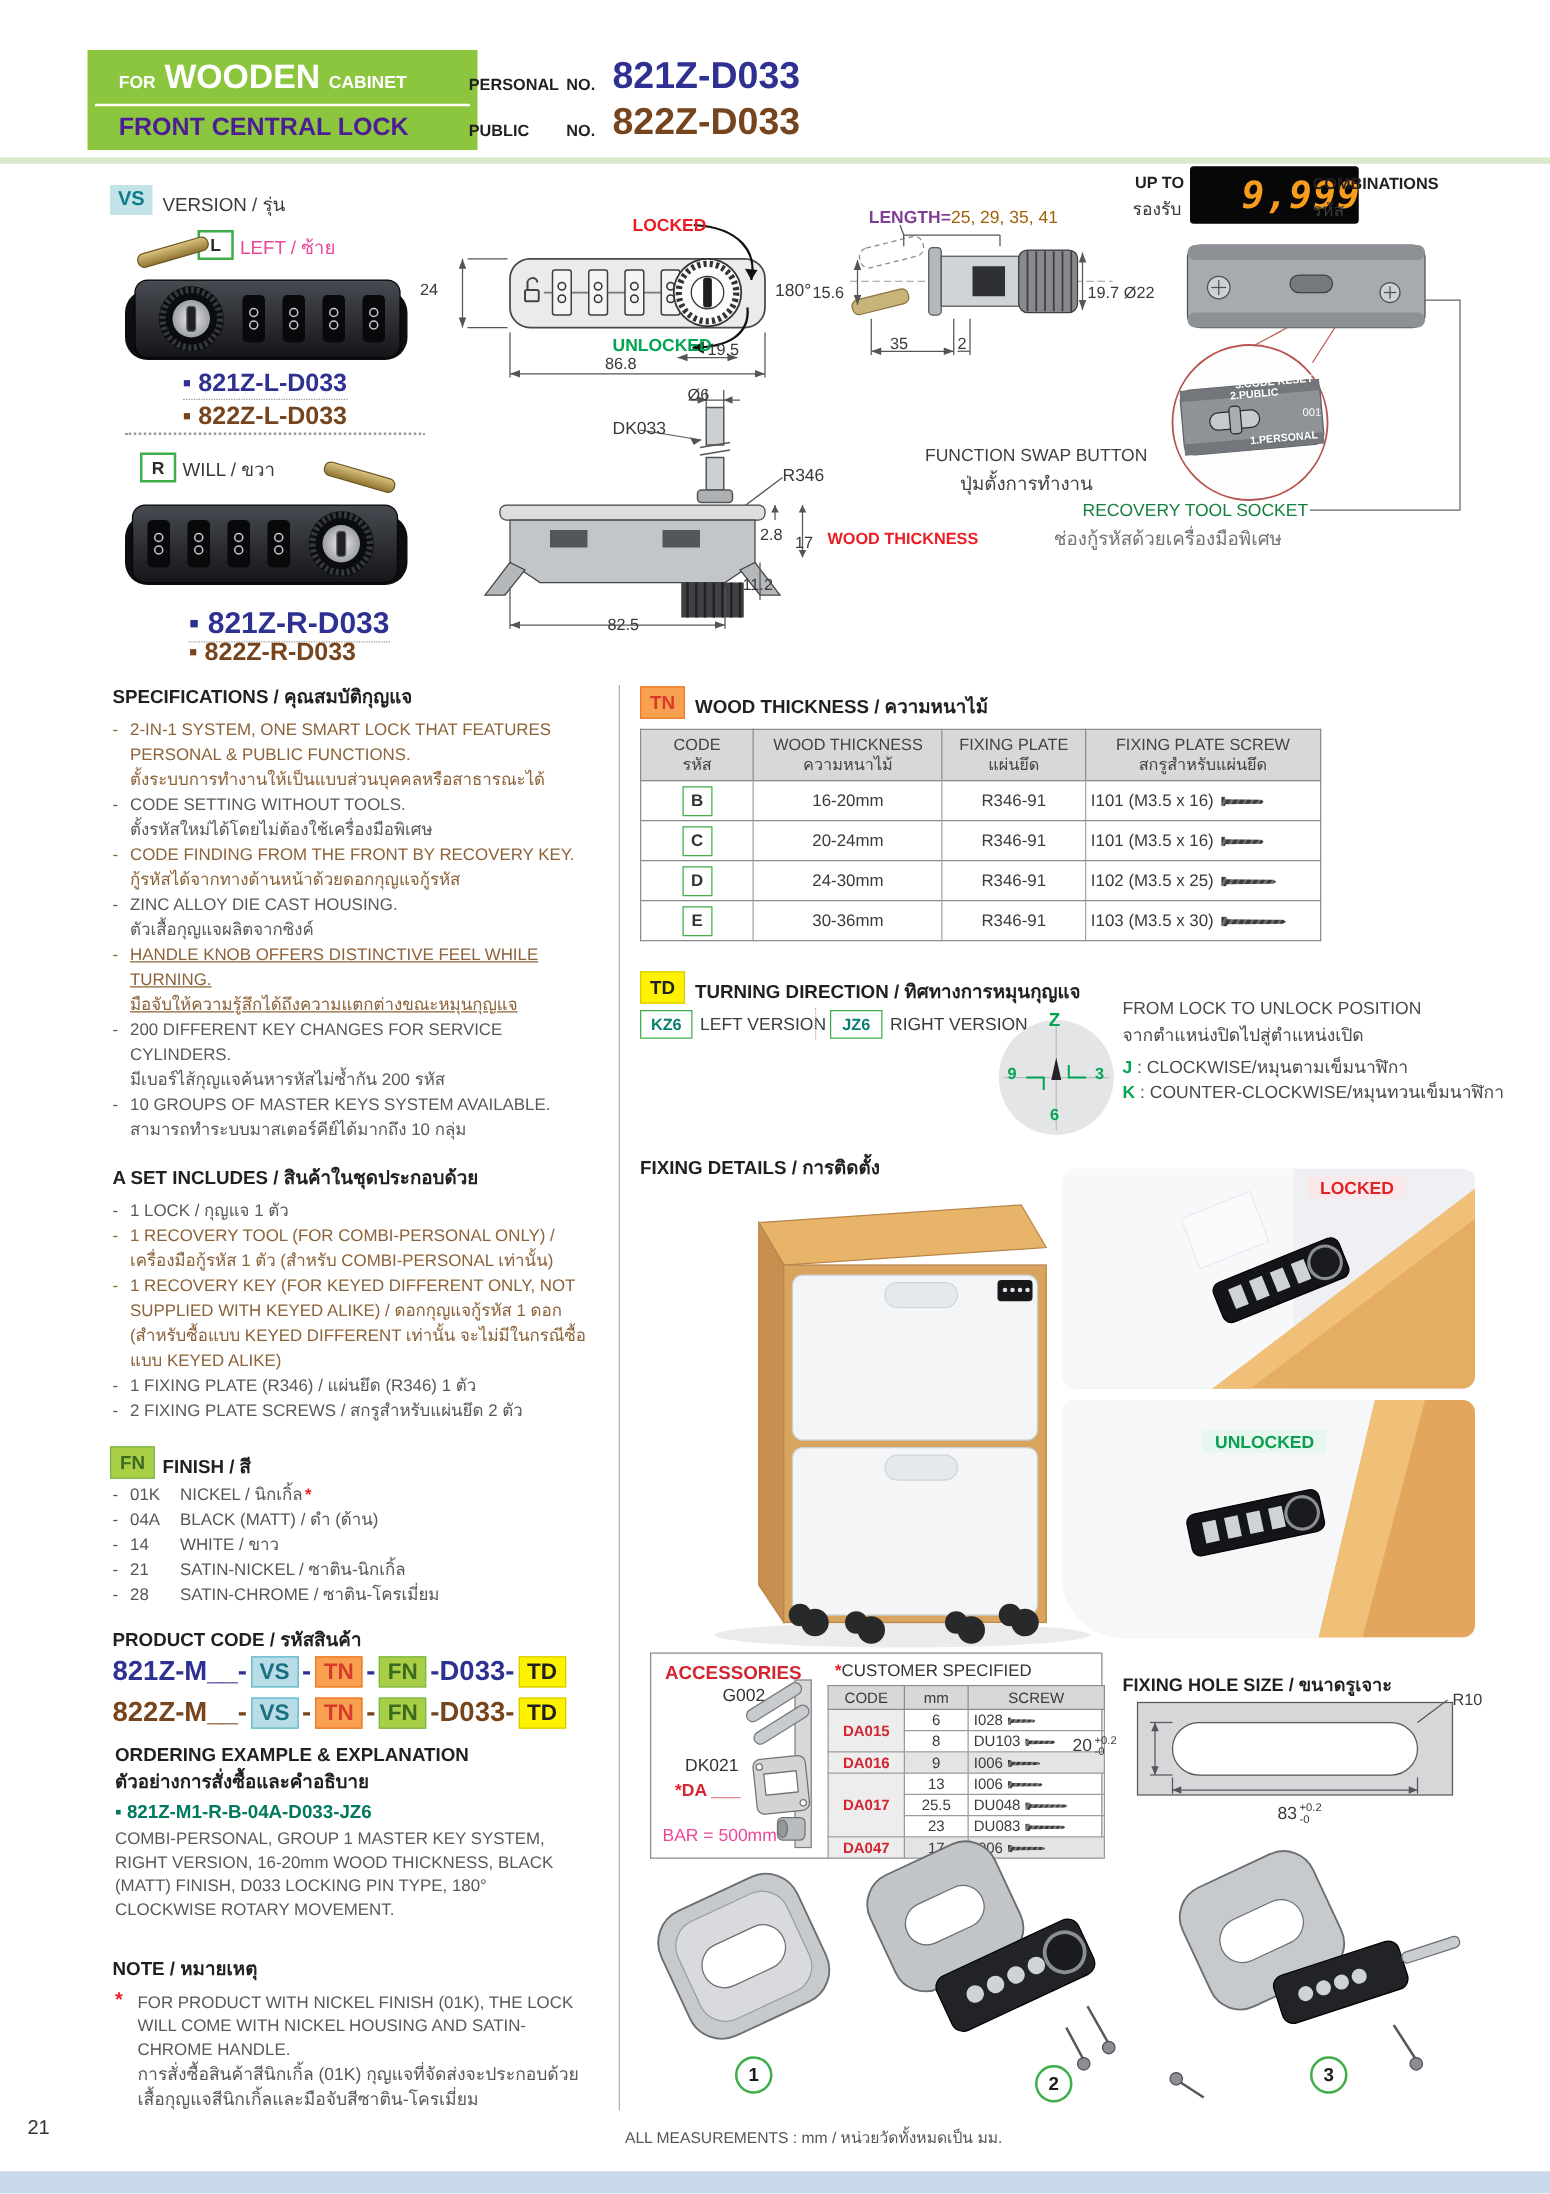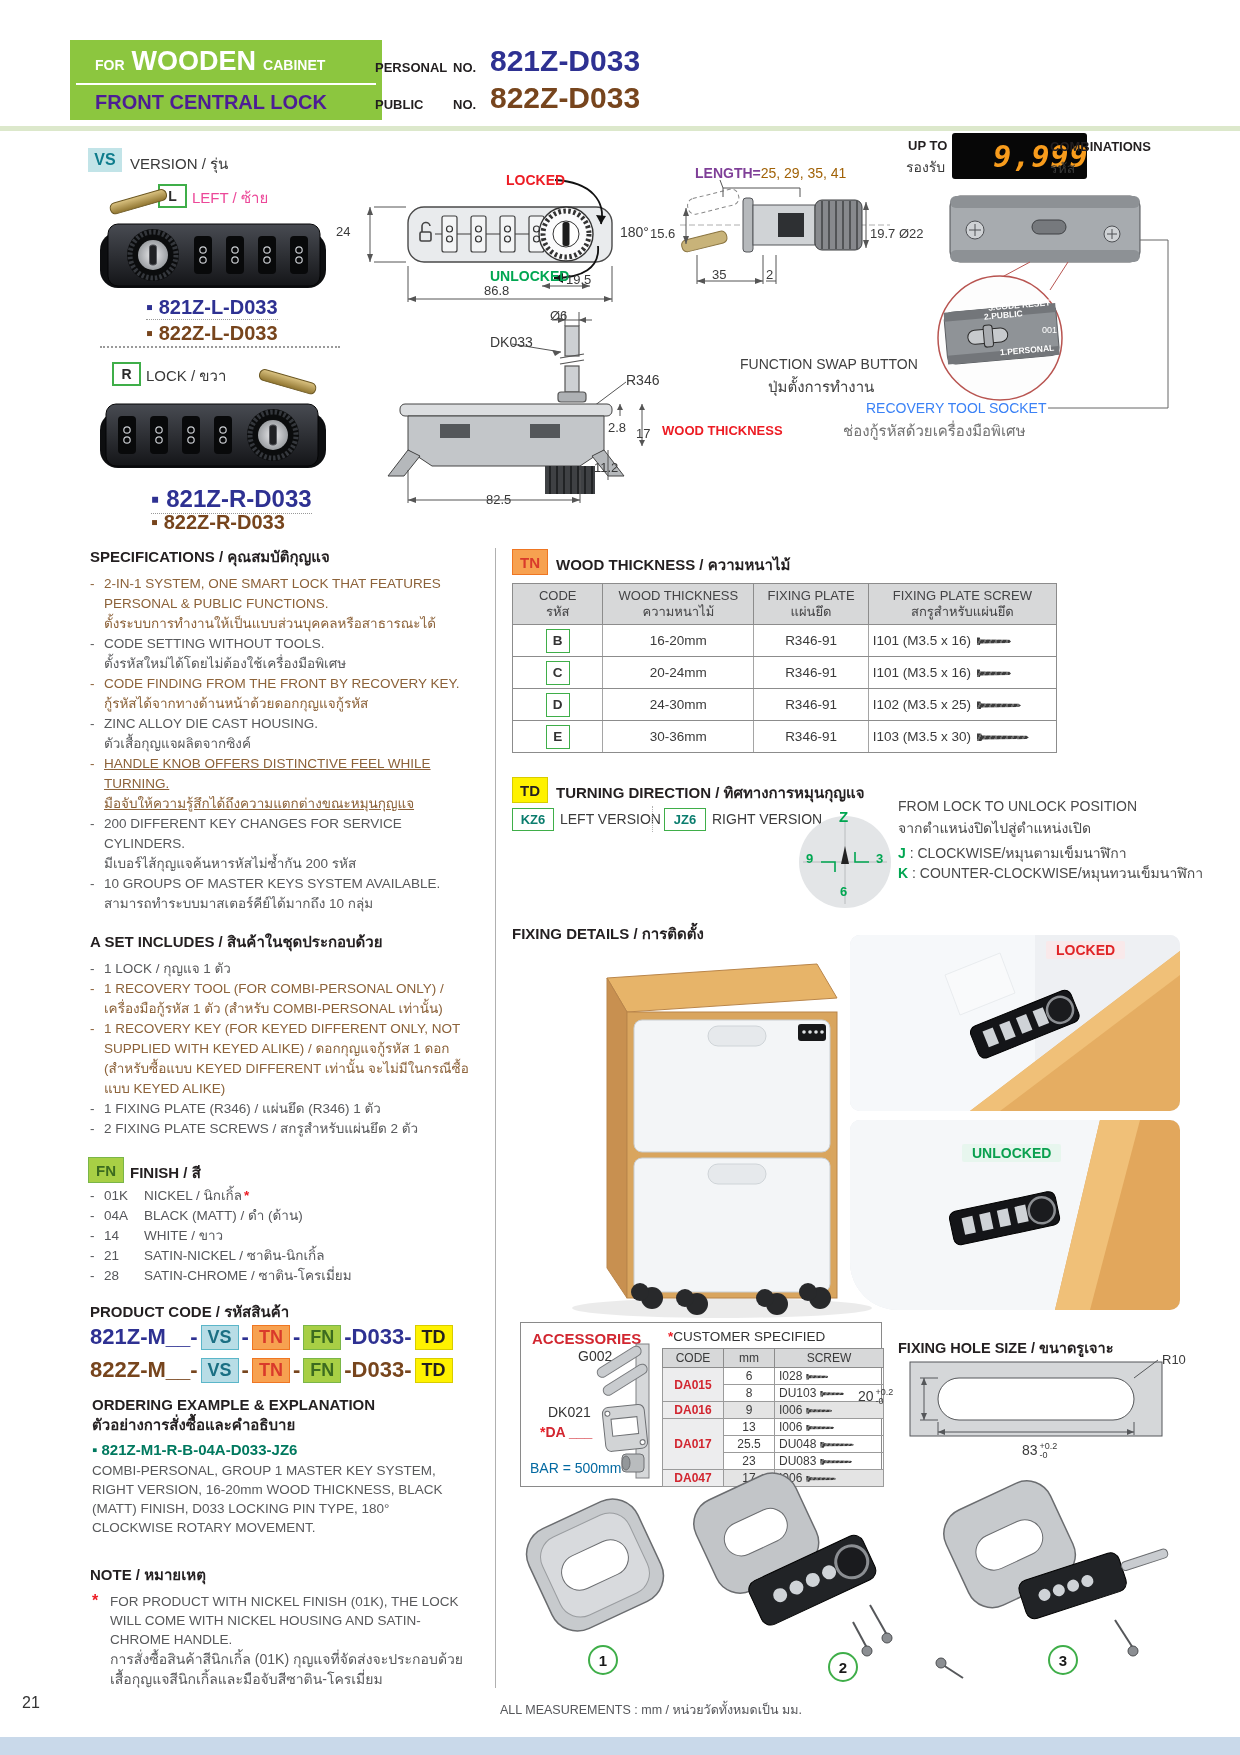--- a/index.html
+++ b/index.html
@@ -133,21 +133,21 @@
         <circle cx="201" cy="62" r="3.2"></circle>
     </g>
   </svg>
 
   <div class="t b c-blue" style="left:146px;top:296px;font-size:20px;border-bottom:1px dotted #999;">▪ <span>821Z-L-D033</span></div>
   <div class="t b c-brown" style="left:146px;top:322px;font-size:20px;">▪ <span>822Z-L-D033</span></div>
 
   <div class="dotline" style="left:100px;top:346px;width:240px;"></div>
 
   <div class="badge lr-badge" style="left:112px;top:362px;width:25px;height:20px;">R</div>
-  <div class="t" style="left:146px;top:364px;font-size:15px;color:#3a3a3a;">LOCK / ขวา</div>
+  <div class="t" style="left:146px;top:364px;font-size:15px;color:#3a3a3a;">WILL / ขวา</div>
 
   <svg style="left:98px;top:378px;" width="230" height="96" viewBox="0 0 230 96">
     <g transform="translate(230,0) scale(-1,1)">
       <rect x="14" y="6" width="58" height="11" rx="5" fill="url(#brassG)" stroke="#6b5722" transform="rotate(-16 14 17)"></rect>
       <rect x="2" y="34" width="226" height="56" rx="18" fill="#0d0e10"></rect>
       <rect x="10" y="26" width="212" height="62" rx="10" fill="url(#faceG)" stroke="#050506"></rect>
       <circle cx="55" cy="57" r="26" fill="#0b0c0d"></circle>
       <circle cx="55" cy="57" r="23" fill="none" stroke="#34373c" stroke-width="5" stroke-dasharray="2.5 2"></circle>
       <circle cx="55" cy="57" r="15" fill="url(#knobG)"></circle>
       <rect x="51.5" y="47" width="7" height="20" rx="2.5" fill="#202124" stroke="#57595e"></rect>
@@ -328,21 +328,21 @@
       <rect x="28" y="138" width="40" height="14" rx="7" fill="#c7cacd" stroke="#2b2b2b"></rect>
       <rect x="44" y="134" width="9" height="22" rx="3" fill="#a9acb0" stroke="#2b2b2b"></rect>
     </g>
   </svg>
   <div class="t b" style="left:988px;top:300px;font-size:8.5px;color:#fff;transform:rotate(-5deg);">3.CODE RESET</div>
   <div class="t b" style="left:984px;top:310px;font-size:8.5px;color:#fff;transform:rotate(-5deg);">2.PUBLIC</div>
   <div class="t" style="left:1042px;top:325px;font-size:9px;color:#fff;">001</div>
   <div class="t b" style="left:1000px;top:345px;font-size:8.5px;color:#fff;transform:rotate(-5deg);">1.PERSONAL</div>
   <div class="t" style="left:740px;top:356px;font-size:14px;color:#3f3f3f;">FUNCTION SWAP BUTTON</div>
   <div class="t" style="left:768px;top:375px;font-size:15px;color:#3f3f3f;">ปุ่มตั้งการทำงาน</div>
-  <div class="t" style="left:866px;top:400px;font-size:14px;color:#3b82f6;">RECOVERY TOOL SOCKET</div>
+  <div class="t" style="left:866px;top:400px;font-size:14px;color:#15803d;">RECOVERY TOOL SOCKET</div>
   <div class="t" style="left:843px;top:419px;font-size:15px;color:#737373;">ช่องกู้รหัสด้วยเครื่องมือพิเศษ</div>
 
   <svg style="left:380px;top:300px;" width="380" height="210" viewBox="0 0 380 210">
 
     <g stroke="#555" stroke-width="1.2">
       <rect x="185" y="26" width="14" height="30" fill="#cdd0d3"></rect>
       <line x1="180" y1="58" x2="204" y2="54"></line>
         <line x1="180" y1="64" x2="204" y2="60"></line>
       <rect x="185" y="66" width="14" height="26" fill="#cdd0d3"></rect>
       <rect x="178" y="92" width="28" height="10" rx="3" fill="#aeb1b4"></rect>
@@ -655,21 +655,21 @@
       </g>
     </svg>
     <div class="plabel" style="left:112px;top:24px;color:#0aa04f;background:rgba(230,245,236,0.9);">UNLOCKED</div>
   </div>
 
   <div style="position:absolute;left:520px;top:1322px;width:360px;height:163px;border:1px solid #8a8a8a;background:#fff;"></div>
   <div class="t b c-acc" style="left:532px;top:1330px;font-size:15px;">ACCESSORIES</div>
   <div class="t" style="left:578px;top:1348px;font-size:14px;color:#333;">G002</div>
   <div class="t" style="left:548px;top:1404px;font-size:14px;color:#333;">DK021</div>
   <div class="t b" style="left:538px;top:1424px;font-size:14px;color:#d22630;"><span class="star">*</span><span>DA ___</span></div>
-  <div class="t" style="left:530px;top:1460px;font-size:14px;color:#0369a1;">BAR = 500mm</div>
+  <div class="t" style="left:530px;top:1460px;font-size:14px;color:#ec4899;">BAR = 500mm</div>
 
   <svg style="left:596px;top:1340px;" width="70" height="142" viewBox="0 0 70 142">
     <rect x="40" y="4" width="13" height="134" fill="#d6d8da" stroke="#808184"></rect>
     <rect x="2" y="30" width="50" height="10" rx="5" fill="#c9cccf" stroke="#77797c" transform="rotate(-32 2 35)"></rect>
     <rect x="8" y="48" width="50" height="10" rx="5" fill="#c9cccf" stroke="#77797c" transform="rotate(-32 8 53)"></rect>
     <g transform="rotate(-6 28 88)">
       <rect x="8" y="66" width="42" height="44" rx="6" fill="#d2d4d6" stroke="#6f7174"></rect>
       <rect x="16" y="78" width="26" height="17" fill="#fff" stroke="#6f7174"></rect>
       <circle cx="13" cy="72" r="2.5" fill="#fff" stroke="#6f7174"></circle>
         <circle cx="45" cy="104" r="2.5" fill="#fff" stroke="#6f7174"></circle>

